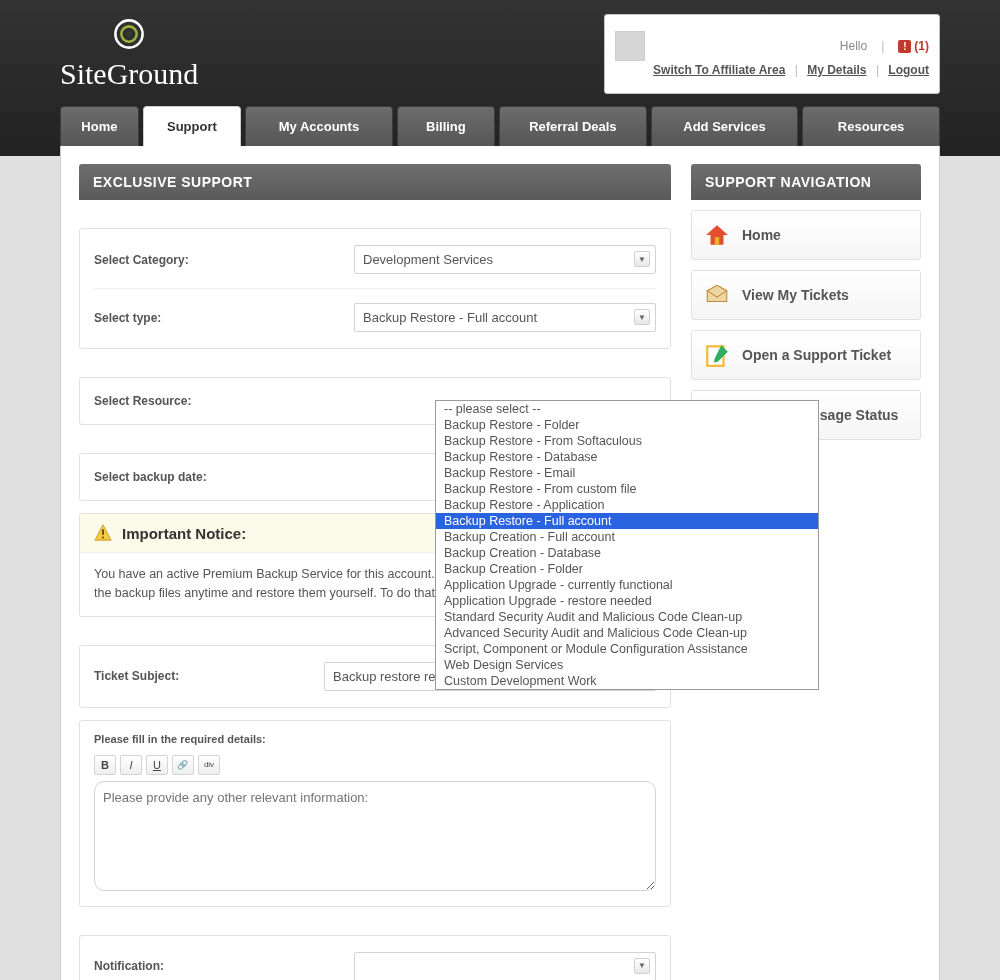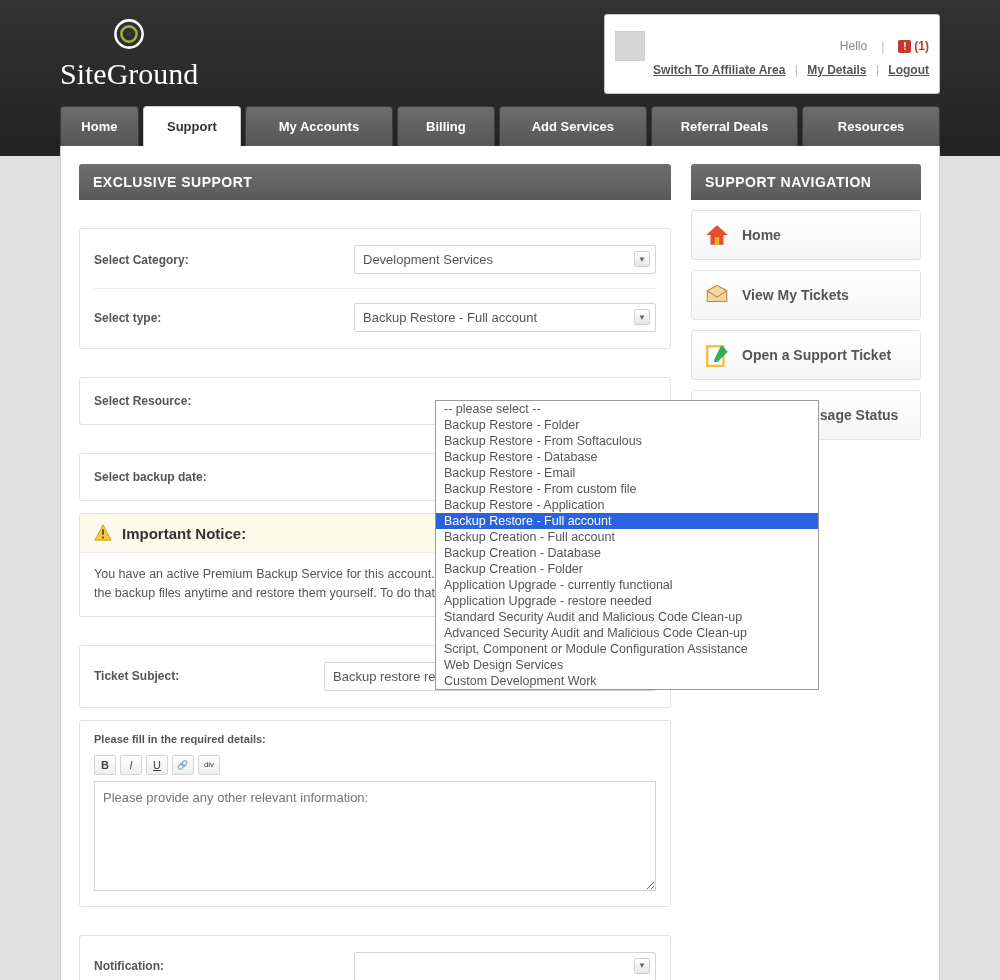--- a/index.html
+++ b/index.html
@@ -185,21 +185,21 @@
   background:linear-gradient(#fff,#eee);
   font-size:11px;
   display:flex; align-items:center; justify-content:center;
   color:#444;
   cursor:pointer;
 }
 .editor-area {
   width:100%;
   height:110px;
   border:1px solid #d3d3d3;
-  border-radius:0;
+  border-radius:10px;
   padding:8px;
   resize:vertical;
   font-family:inherit;
   font-size:13px;
   color:#555;
 }
 
 .dropdown-popup {
   position:absolute;
   left:374px;
@@ -288,22 +288,22 @@
         <a href="#">Logout</a>
       </div>
     </div>
   </div>
 
   <div class="nav" id="main-nav">
       <div class="nav-tab" style="width: 80px;">Home</div>
       <div class="nav-tab active" style="width: 100px;">Support</div>
       <div class="nav-tab" style="width: 150px;">My Accounts</div>
       <div class="nav-tab" style="width: 100px;">Billing</div>
+      <div class="nav-tab" style="width: 150px;">Referral Deals</div>
       <div class="nav-tab" style="width: 150px;">Add Services</div>
-      <div class="nav-tab" style="width: 150px;">Referral Deals</div>
       <div class="nav-tab" style="width: 140px;">Resources</div>
     </div>
 
   <div class="content" style="position:relative">
     <div class="col-main">
       <div class="panel-head">EXCLUSIVE SUPPORT</div>
 
       <div class="form-block">
         <div class="form-row">
           <div class="form-label">Select Category:</div>

